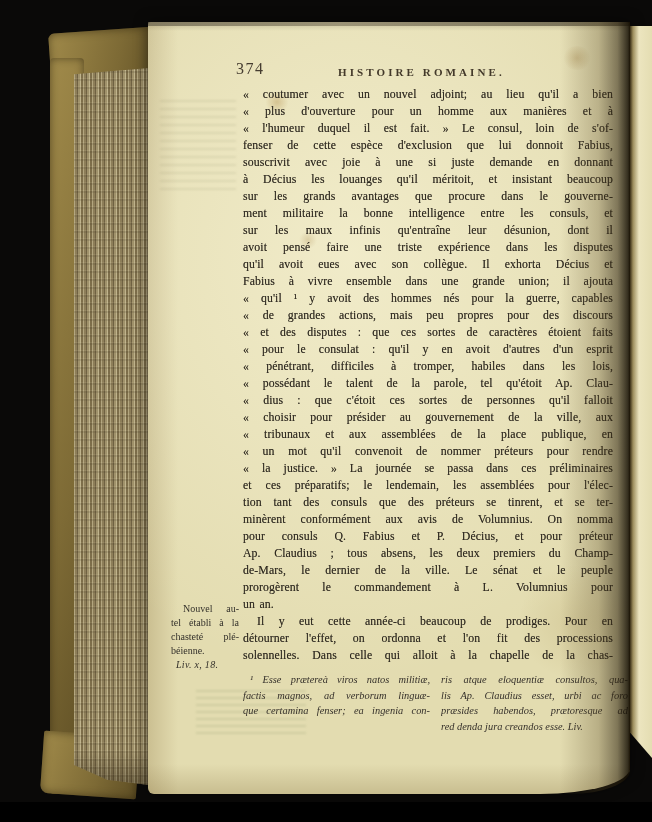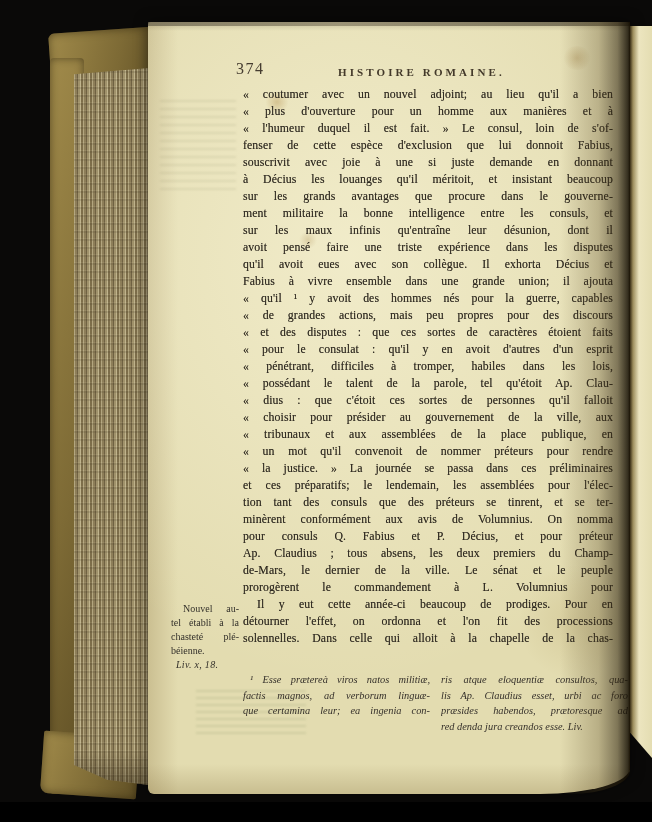--- a/index.html
+++ b/index.html
@@ -118,40 +118,41 @@
         <div class="tline">« tribunaux et aux assemblées de la place publique, en</div>
         <div class="tline">« un mot qu'il convenoit de nommer préteurs pour rendre</div>
         <div class="tline">« la justice. » La journée se passa dans ces préliminaires</div>
         <div class="tline">et ces préparatifs; le lendemain, les assemblées pour l'élec-</div>
         <div class="tline">tion tant des consuls que des préteurs se tinrent, et se ter-</div>
         <div class="tline">minèrent conformément aux avis de Volumnius. On nomma</div>
         <div class="tline">pour consuls Q. Fabius et P. Décius, et pour préteur</div>
         <div class="tline">Ap. Claudius ; tous absens, les deux premiers du Champ-</div>
         <div class="tline">de-Mars, le dernier de la ville. Le sénat et le peuple</div>
         <div class="tline">prorogèrent le commandement à L. Volumnius pour</div>
+        <div class="tline short">un an.</div>
         <div class="tline indent">Il y eut cette année-ci beaucoup de prodiges. Pour en</div>
         <div class="tline">détourner l'effet, on ordonna et l'on fit des processions</div>
         <div class="tline">solennelles. Dans celle qui alloit à la chapelle de la chas-</div>
       </div>
 
     <div class="margin-note">
       <div class="mn-lines">
           <div class="tline indent">Nouvel au-</div>
           <div class="tline">tel établi à la</div>
           <div class="tline">chasteté plé-</div>
           <div class="tline short">béienne.</div>
         </div>
       <div class="mn-ref">Liv. x, 18.</div>
     </div>
 
     <div class="footnote">
       <div class="fncol">
           <div class="tline indent">¹ Esse prætereà viros natos militiæ,</div>
           <div class="tline">factis magnos, ad verborum linguæ-</div>
-          <div class="tline">que certamina leur; ea ingenia con-</div>
+          <div class="tline">que certamina fenser; ea ingenia con-</div>
         </div>
       <div class="fncol">
           <div class="tline">ris atque eloquentiæ consultos, qua-</div>
           <div class="tline">lis Ap. Claudius esset, urbi ac foro</div>
           <div class="tline">præsides habendos, prætoresque ad</div>
           <div class="tline short">red denda jura creandos esse. Liv.</div>
         </div>
     </div>
   </div>
 

